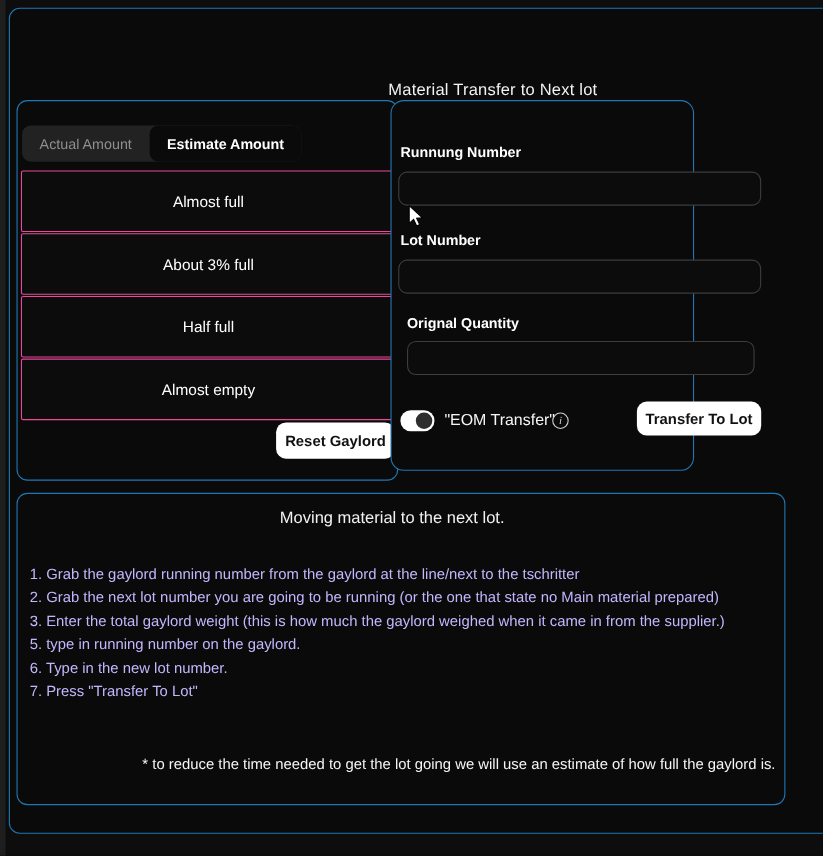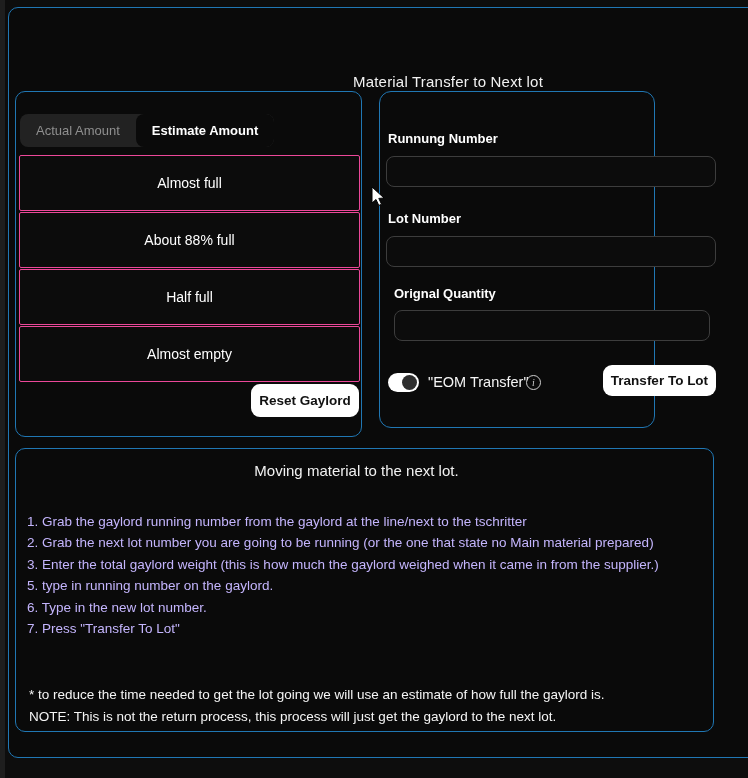--- a/index.html
+++ b/index.html
@@ -24,21 +24,21 @@
     position:absolute; left:344px; top:29px;
     font-size:15px; color:#f2f2f2; letter-spacing:.2px;margin-top:36px;
   }
   .panel{
     position:absolute;
     background:#0a0a0a;
     border:1px solid #2077b4;
     border-radius:10px;
   }
   .panel-estimate{ left:6px; top:83px; width:347px; height:346px; }
-  .panel-form{ left:370px; top:83px; width:276px; height:337px;border-radius:12px; }
+  .panel-form{ left:346px; top:83px; width:276px; height:337px;border-radius:12px; }
   .panel-instructions{ left:6px; top:440px; width:699px; height:284px; }
 
   
   .tab-group{
     position:absolute; left:4px; top:22px; height:33px;
     background:#222222; border-radius:8px;
     display:flex; align-items:stretch; overflow:hidden;
   }
   .tab{
     display:flex; align-items:center; padding:0 16px;
@@ -95,41 +95,41 @@
     font-family:"Liberation Serif", serif;
   }
 
   
   .instructions-heading{
     position:absolute; top:13px; left:0; right:16px;
     text-align:center; font-size:15px; color:#f2f2f2;
   }
   .steps{ position:absolute; left:11px; top:62px; right:8px; }
   .steps div{ font-size:13.5px; line-height:21.4px; color:#c4b5fd; }
-  .notes{ position:absolute; left:13px; top:235px; right:8px; }
+  .notes{ position:absolute; left:3px; top:235px; right:8px;text-align:right; }
   .notes div{ font-size:13.5px; line-height:22px; color:#f5f5f5; }
 
   .cursor{ position:absolute; left:371px; top:186px; z-index:50; }
 </style>
 </head>
 <body>
 
 <div class="left-strip"></div>
 
 <div class="outer">
 
   <div class="page-title">Material Transfer to Next lot</div>
 
   <div class="panel panel-estimate">
     <div class="tab-group">
       <div class="tab inactive">Actual Amount</div>
       <div class="tab active">Estimate Amount</div>
     </div>
     <button class="level-btn" style="top:63px;">Almost full</button>
-    <button class="level-btn" style="top:120px;">About 88% full</button>
+    <button class="level-btn" style="top:120px;">About 3% full</button>
     <button class="level-btn" style="top:234px;">Almost empty</button>
     <button class="level-btn" style="top:177px;">Half full</button>
     <button class="white-btn" style="left:235px; top:292px; width:108px; height:33px;">Reset Gaylord</button>
   </div>
 
   <div class="panel panel-form">
     <div class="form-label" style="left:8px; top:39px;">Runnung Number</div>
     <input class="form-input" style="left: 6px; top: 64px; width: 330px;" type="text" value="">
 
     <div class="form-label" style="left:8px; top:119px;">Lot Number</div>
@@ -152,21 +152,20 @@
     <div class="steps">
       <div>1. Grab the gaylord running number from the gaylord at the line/next to the tschritter</div>
       <div>2. Grab the next lot number you are going to be running (or the one that state no Main material prepared)</div>
       <div>3. Enter the total gaylord weight (this is how much the gaylord weighed when it came in from the supplier.)</div>
       <div>5. type in running number on the gaylord.</div>
       <div>6. Type in the new lot number.</div>
       <div>7. Press "Transfer To Lot"</div>
     </div>
     <div class="notes">
       <div>* to reduce the time needed to get the lot going we will use an estimate of how full the gaylord is.</div>
-      <div>NOTE: This is not the return process, this process will just get the gaylord to the next lot.</div>
     </div>
   </div>
 
 </div>
 
 <svg class="cursor" width="16" height="22" viewBox="0 0 16 22">
   <path d="M1,1 L1,17 L5,13.5 L7.8,19.5 L10.5,18.2 L7.8,12.4 L13,12 Z" fill="#ffffff" stroke="#000000" stroke-width="1"></path>
 </svg>
 
 </body></html>

